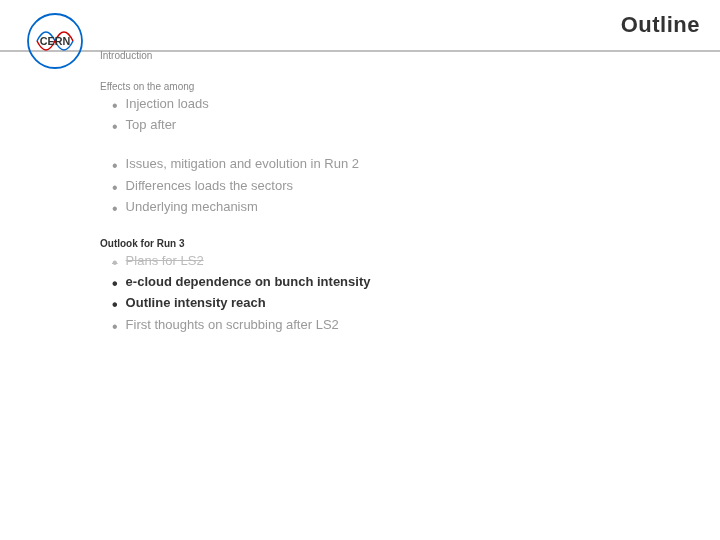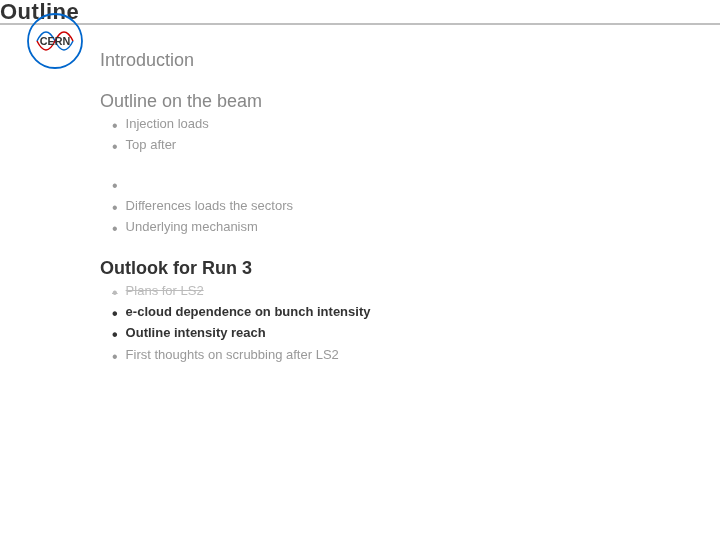--- a/index.html
+++ b/index.html
@@ -18,23 +18,24 @@
       position: relative;
       background: #ffffff;
     }
 
     
     .top-bar {
       position: absolute;
       top: 0;
       right: 0;
       left: 0;
-      height: 25px;
+      height: 52px;
       display: flex;
       align-items: center;
+      justify-content: flex-end;
       padding-right: 20px;
       border-bottom: 2px solid #c0c0c0;
     }
 
     .slide-title {
       font-size: 22px;
       font-weight: bold;
       color: #333333;
       letter-spacing: 0.5px;
     }
@@ -63,21 +64,21 @@
       left: 100px;
       right: 20px;
       bottom: 20px;
     }
 
     .section {
       margin-bottom: 20px;
     }
 
     .section-title {
-      font-size: 18px;
+      font-size: 10px;
       color: #888888;
       font-weight: normal;
       margin-bottom: 4px;
     }
 
     .section-title.bold-dark {
       font-weight: bold;
       color: #333333;
     }
 
@@ -132,37 +133,38 @@
     </svg>
   </div>
 
   <div class="content">
 
     <div class="section">
       <div class="section-title">Introduction</div>
     </div>
 
     <div class="section">
-      <div class="section-title">Outline on the beam</div>
+      <div class="section-title">Effects on the among</div>
       <ul class="bullet-list">
         <li>
           <span class="bullet-dot">•</span>
           <span>Injection loads</span>
         </li>
         <li>
           <span class="bullet-dot">•</span>
           <span>Top after</span>
         </li>
       </ul>
     </div>
 
     <div class="section">
       <ul class="bullet-list">
         <li>
           <span class="bullet-dot">•</span>
+          <span>Issues, mitigation and evolution in Run 2</span>
         </li>
         <li>
           <span class="bullet-dot">•</span>
           <span>Differences loads the sectors</span>
         </li>
         <li>
           <span class="bullet-dot">•</span>
           <span>Underlying mechanism</span>
         </li>
       </ul>

